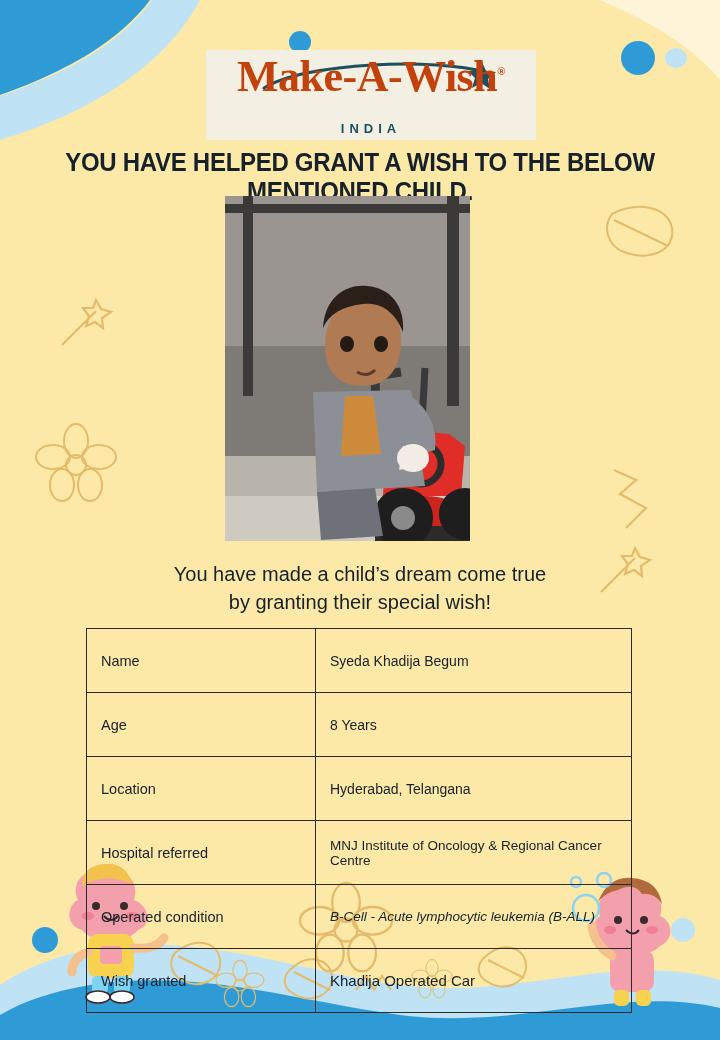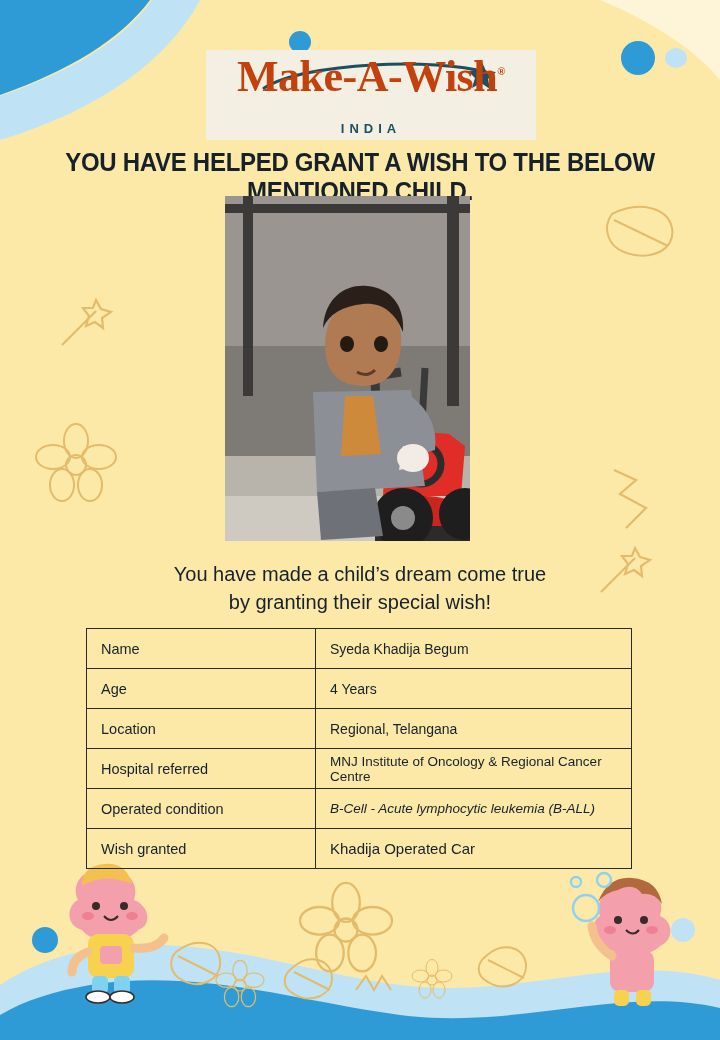--- a/index.html
+++ b/index.html
@@ -122,21 +122,21 @@
     width: 546px;
     border: 1.5px solid #2a2a2a;
     border-collapse: collapse;
     background: transparent;
     font-size: 14px;
     color: #16212b;
   }
   .details td {
     border: 1px solid #2a2a2a;
     height: 31px;
-    padding: 4px 14px;
+    padding: 16px 14px;
     vertical-align: middle;
   }
   .details td.k {
     width: 200px;
     font-size: 14.5px;
   }
   .details td.v {
     font-size: 14px;
   }
   .details tr:nth-child(4) td.v { font-size: 13.5px; }
@@ -314,25 +314,25 @@
   </div>
 
   <table class="details">
     <tbody>
       <tr>
         <td class="k">Name</td>
         <td class="v">Syeda Khadija Begum</td>
       </tr>
       <tr>
         <td class="k">Age</td>
-        <td class="v">4 Years</td>
+        <td class="v">8 Years</td>
       </tr>
       <tr>
         <td class="k">Location</td>
-        <td class="v">Regional, Telangana</td>
+        <td class="v">Hyderabad, Telangana</td>
       </tr>
       <tr>
         <td class="k">Hospital referred</td>
         <td class="v">MNJ Institute of Oncology &amp; Regional Cancer Centre</td>
       </tr>
       <tr>
         <td class="k">Operated condition</td>
         <td class="v">B-Cell - Acute lymphocytic leukemia (B-ALL)</td>
       </tr>
       <tr>

